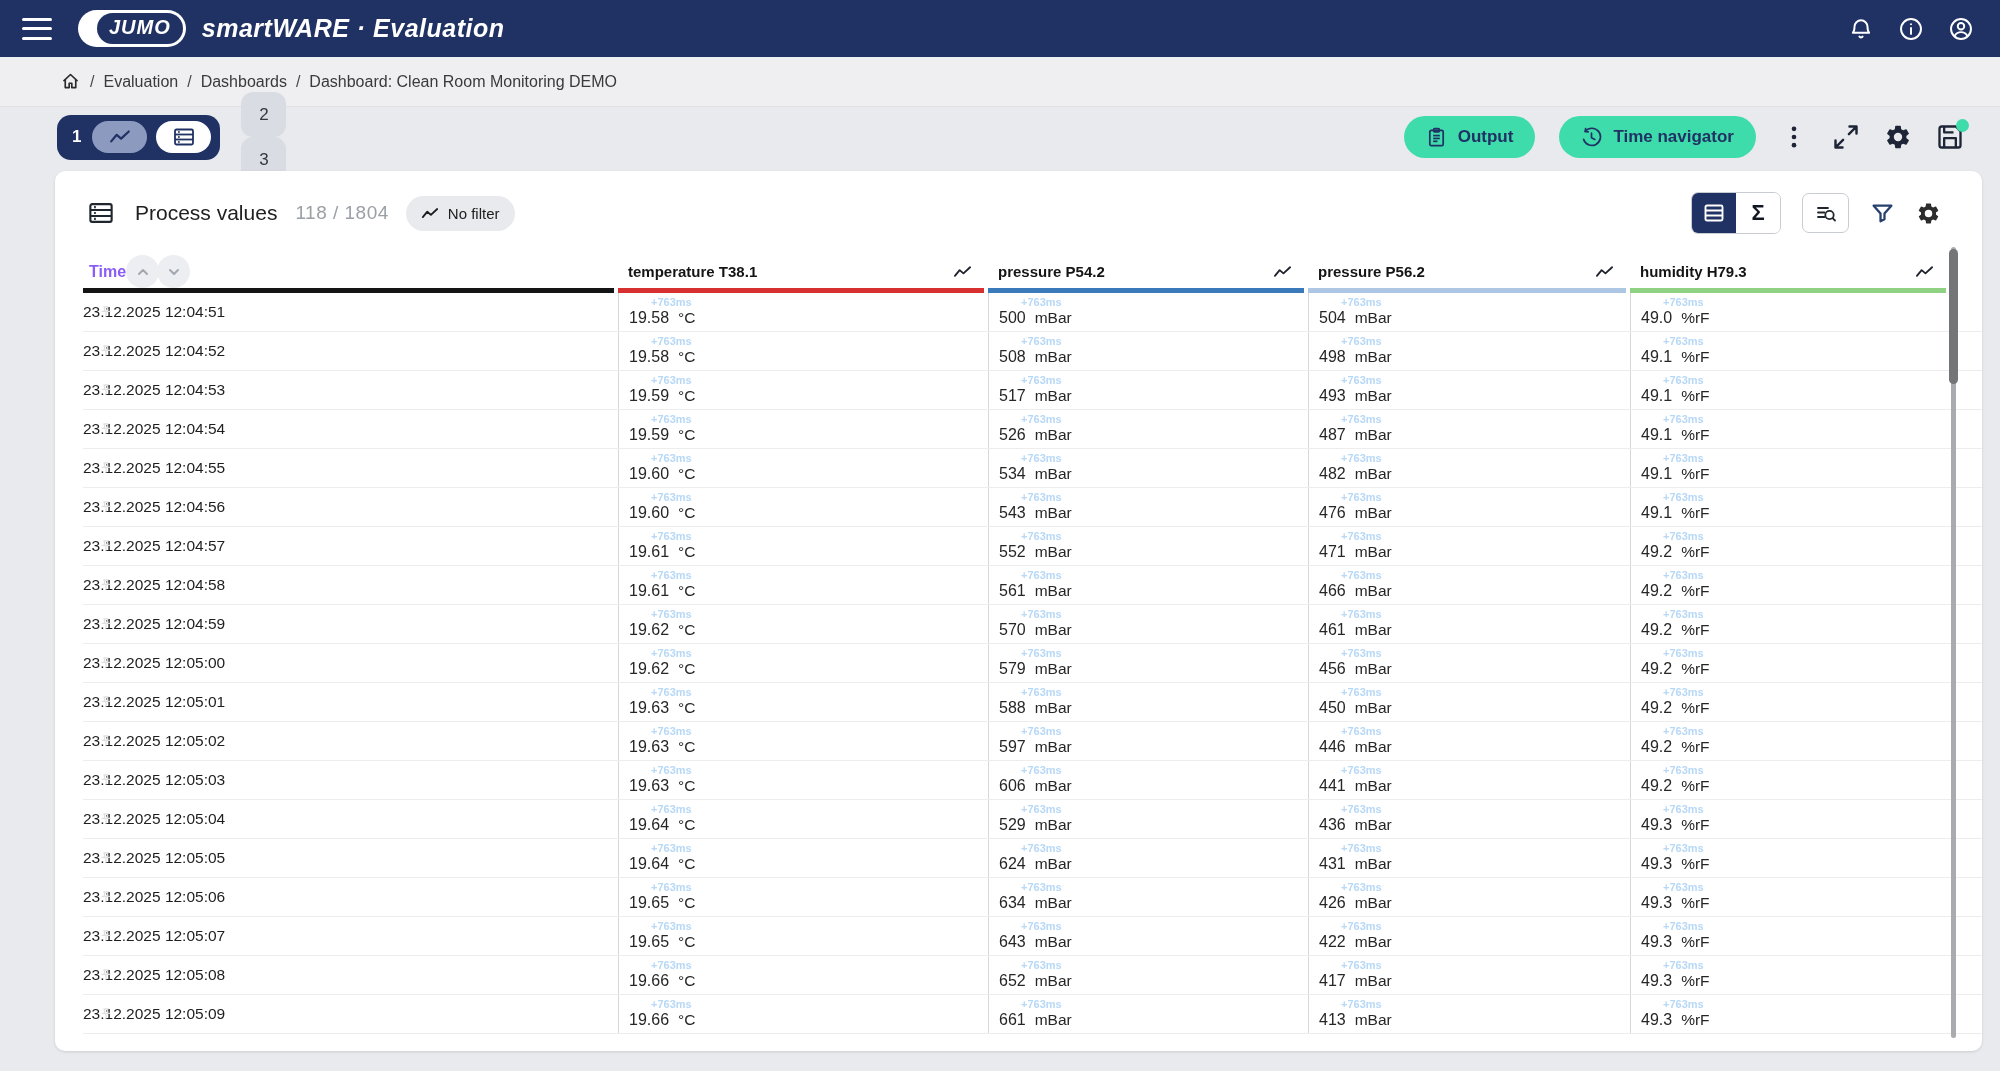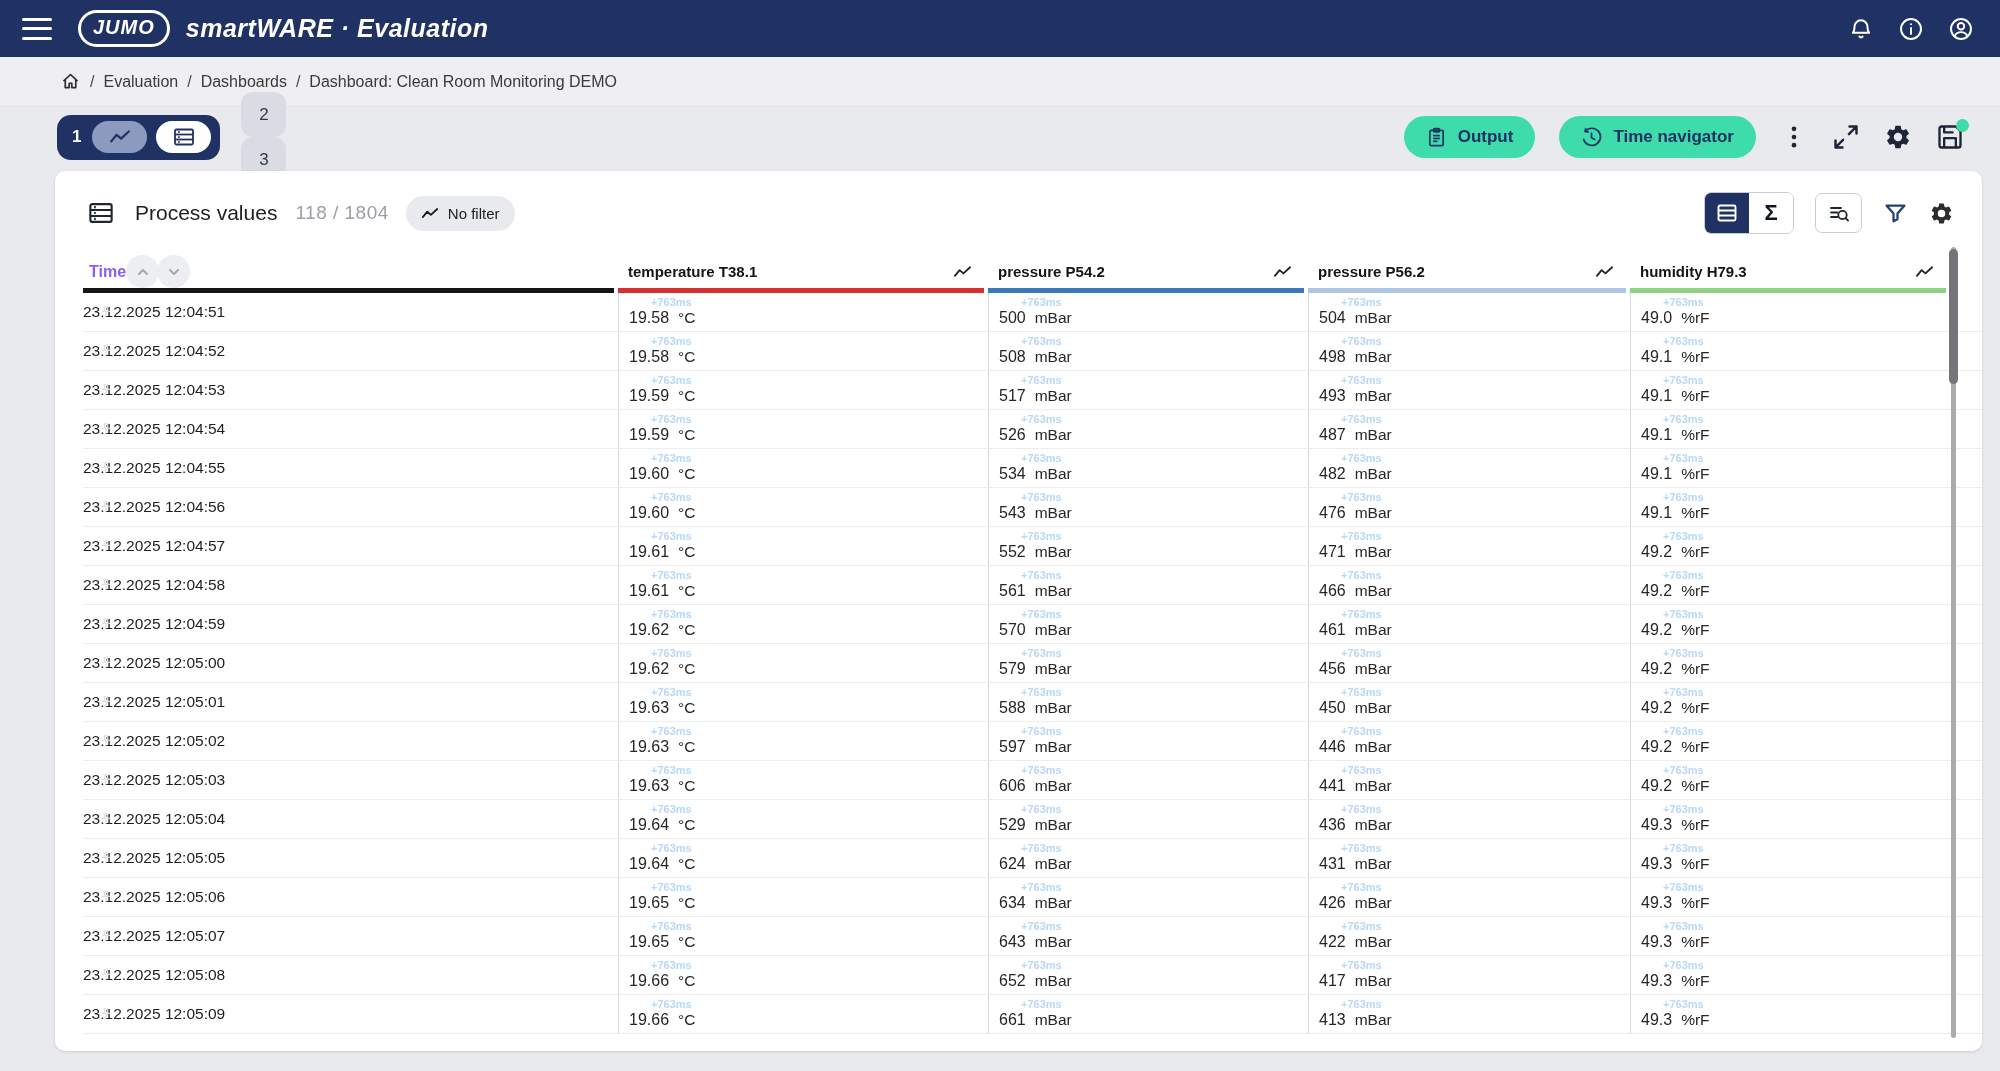--- a/index.html
+++ b/index.html
@@ -7,21 +7,21 @@
     font-family:"Liberation Sans", sans-serif; }
 
   
   .topbar { height:57px; background:#203164; display:flex; align-items:center;
     padding:0 26px 0 22px; }
   .hamburger { width:30px; height:22px; display:flex; flex-direction:column;
     justify-content:space-between; cursor:pointer; }
   .hamburger i { display:block; height:3px; background:#fff; border-radius:2px; }
   .logo-outer { margin-left:26px; background:#fff; border-radius:999px; padding:3px; }
   .logo-inner { background:#203164; border-radius:999px; padding:3px 12px 5px 12px;
-    color:#fff; font-weight:bold; font-style:italic; font-size:20px; letter-spacing:1px; }
+    color:#fff; font-weight:bold; font-style:italic; font-size:20px; letter-spacing:1px;margin-left:16px; }
   .app-title { color:#fff; font-style:italic; font-weight:bold; font-size:25px;
     margin-left:16px; letter-spacing:0.5px; }
   .topbar-right { margin-left:auto; display:flex; align-items:center; gap:24px; }
   .tb-icon { width:26px; height:26px; color:#fff; cursor:pointer; }
   .tb-icon svg { width:100%; height:100%; }
 
   
   .breadcrumb { height:50px; background:#efeff2; border-bottom:1px solid #e0e1e5;
     display:flex; align-items:center; padding-left:60px; font-size:16px; color:#3a3a3a; }
   .bc-home { width:21px; height:21px; color:#2b2b2b; cursor:pointer; }
@@ -48,21 +48,21 @@
     font-size:17px; cursor:pointer; border:none; }
   .btn-teal svg { width:21px; height:21px; }
   .icon-btn { width:28px; height:28px; color:#1d2536; cursor:pointer; position:relative; }
   .icon-btn svg { width:100%; height:100%; }
   .dot-badge { position:absolute; top:-4px; right:-5px; width:13px; height:13px;
     border-radius:50%; background:#3fdcab; }
 
   
   .card { position:relative; margin:4px 18px 0 55px; height:880px; background:#fff;
     border-radius:10px; box-shadow:0 1px 3px rgba(0,0,0,.12); overflow:hidden; }
-  .card-header { display:flex; align-items:center; padding:21px 28px 16px 33px; }
+  .card-header { display:flex; align-items:center; padding:21px 41px 16px 33px; }
   .pv-icon { width:26px; height:26px; color:#20262e; }
   .pv-icon svg { width:100%; height:100%; }
   .card-title { font-size:21px; color:#212121; margin-left:21px; font-weight:400; }
   .card-count { font-size:19px; color:#9ba0a6; margin-left:18px; letter-spacing:0.5px; }
   .chip { background:#e8eaee; border-radius:18px; height:35px; display:flex;
     align-items:center; gap:9px; padding:0 15px; margin-left:17px; font-size:15px;
     color:#202020; cursor:pointer; }
   .chip svg { width:18px; height:13px; color:#1c1c1c; }
   .card-header-right { margin-left:auto; display:flex; align-items:center; gap:21px; }
   .seg-group { display:flex; border:1px solid #c8ccd2; border-radius:7px; overflow:hidden; }

